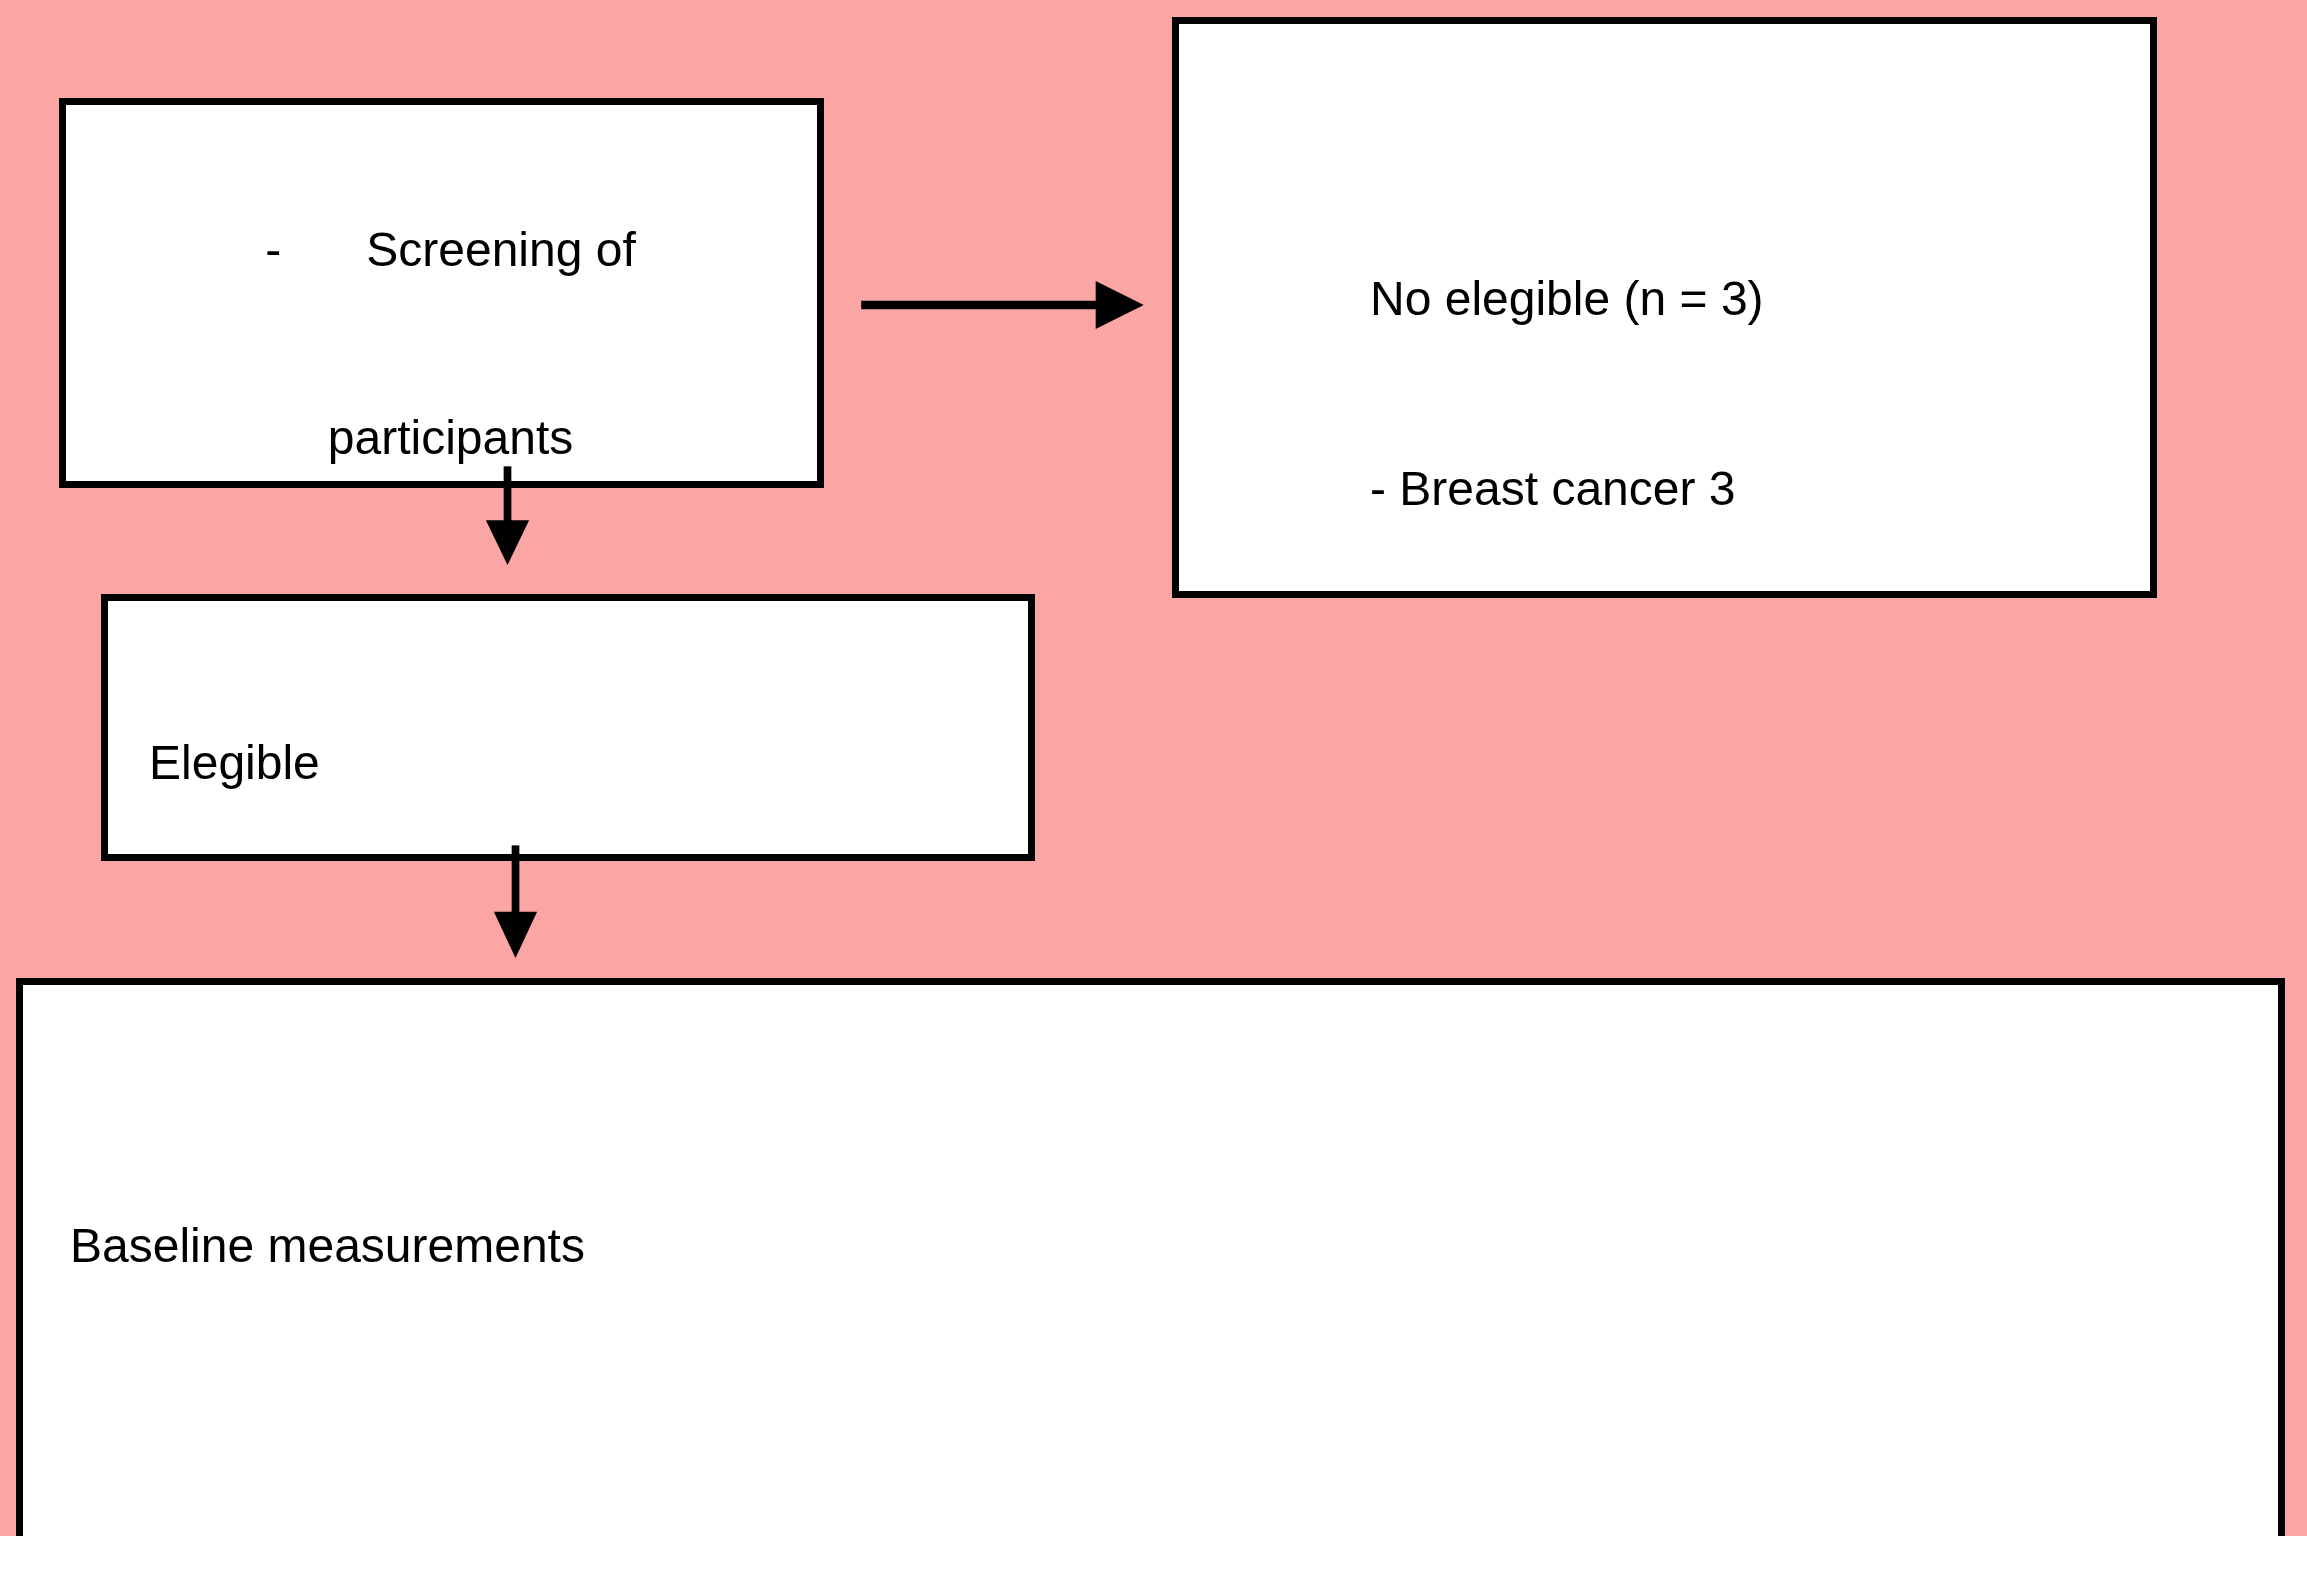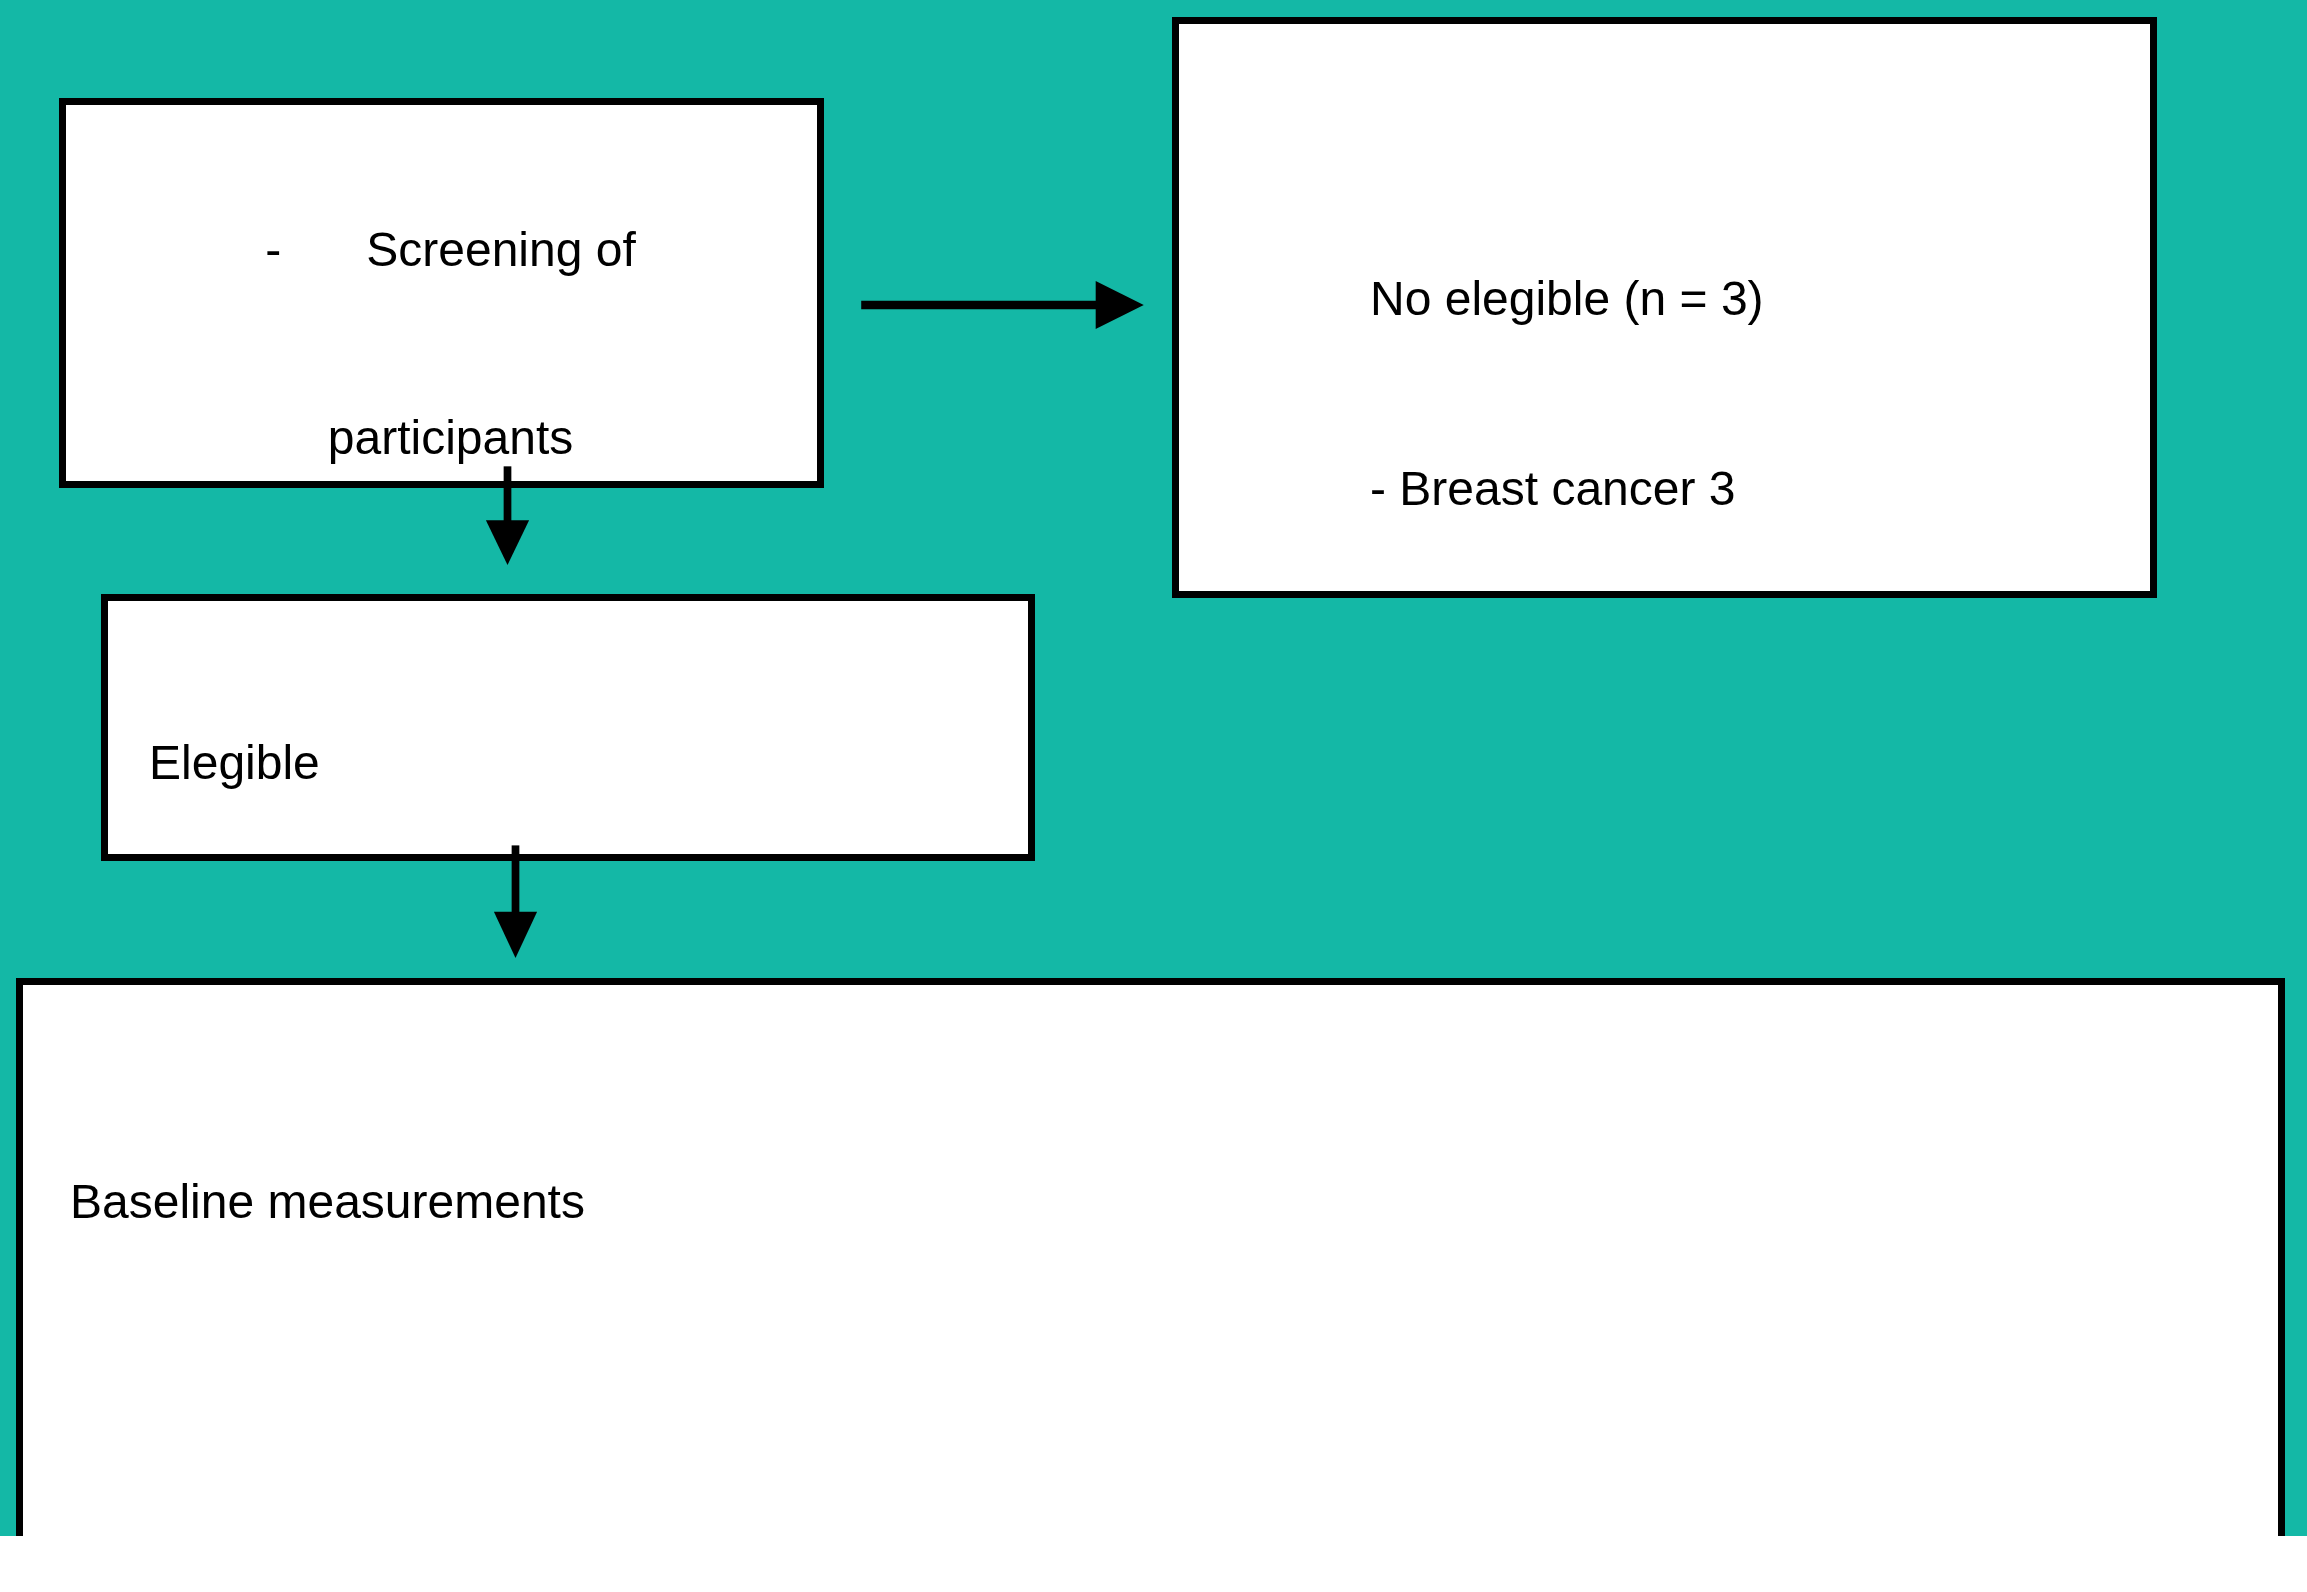--- a/index.html
+++ b/index.html
@@ -5,21 +5,21 @@
 <style>
   html, body {
     margin: 0;
     padding: 0;
     background: #ffffff;
   }
   #canvas {
     position: relative;
     width: 2307px;
     height: 1536px;
-    background: #14b8a6;
+    background: #fca5a5;
     overflow: hidden;
     font-family: "Liberation Sans", sans-serif;
     color: #000000;
   }
   .flow-box {
     position: absolute;
     box-sizing: border-box;
     border: 7px solid #000000;
     background: #ffffff;
   }
@@ -97,21 +97,21 @@
     top: 978px;
     width: 2269px;
     height: 591px;
   }
   #baseline-text {
     left: 70px;
     top: 1076px;
     width: 2098px;
     text-align: left;
   }
-  #baseline-text .line-block { position: static; }
+  #baseline-text .line-block { position: static; margin-top: 44px; }
   #baseline-text .line-block + .line-block { margin-top: 56px; }
 
   
   .connector {
     position: absolute;
   }
   #arrow-screening-to-not-eligible {
     left: 855px;
     top: 270px;
     width: 295px;

